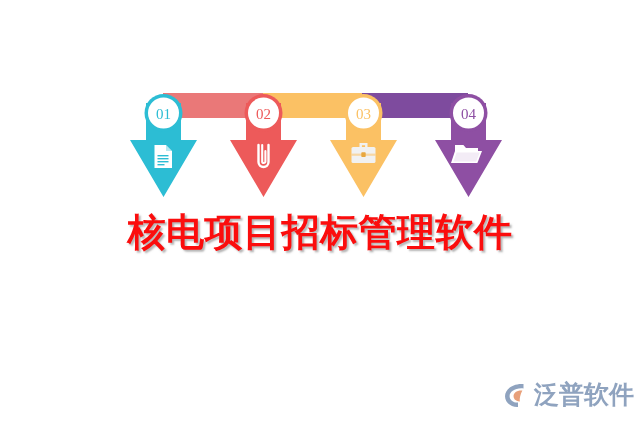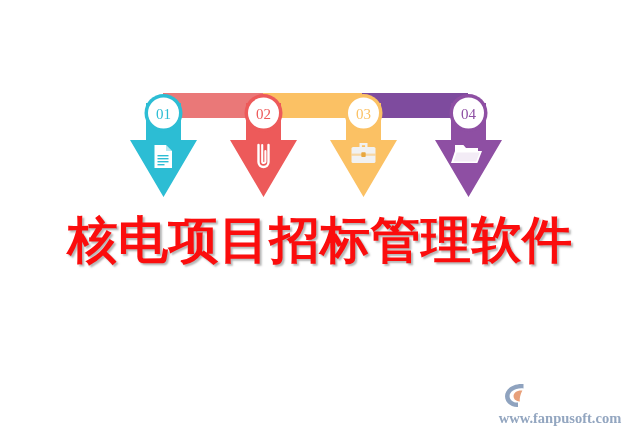--- a/index.html
+++ b/index.html
@@ -39,21 +39,21 @@
   
   #headline {
     position: absolute;
     left: 0;
     top: 196px;
     width: 640px;
     text-align: center;
     line-height: 1.24;
     font-family: "DejaVu Sans", "Liberation Sans", sans-serif;
     font-weight: bold;
-    font-size: 50px;
+    font-size: 38px;
     letter-spacing: 0.5px;
     color: #fb0d0d;
     text-shadow: 2px 2px 2px rgba(120,120,120,0.55);
     user-select: none;
   }
   #headline .line {
     display: block;
     white-space: nowrap;
   }
 
@@ -178,17 +178,17 @@
   </div>
 
   <div id="logo">
     <div class="logo-row">
       <svg class="logo-mark" viewBox="0 0 30 28">
         <path d="M21.5,3 C11.5,2 3,8 3,15.2 C3,21.5 9,26.5 16,26 L16,21.6
                  C11.4,21.9 7.6,19 7.6,15.2 C7.6,10.6 13.2,6.6 21.5,7.4 Z" fill="#8fa3bf"></path>
         <path d="M20.4,9.6 C14.8,9.2 11.2,12 11.6,15.8 C11.9,18.6 14.6,20.6 17.8,20.4
                  C17.4,17.6 18.4,13.2 20.4,9.6 Z" fill="#e8a07a"></path>
       </svg>
+      <span class="logo-word">泛普软件</span>
     </div>
-    <div class="logo-url">www.fanpusoft.com</div>
   </div>
 
 </div>
 
 </body></html>

